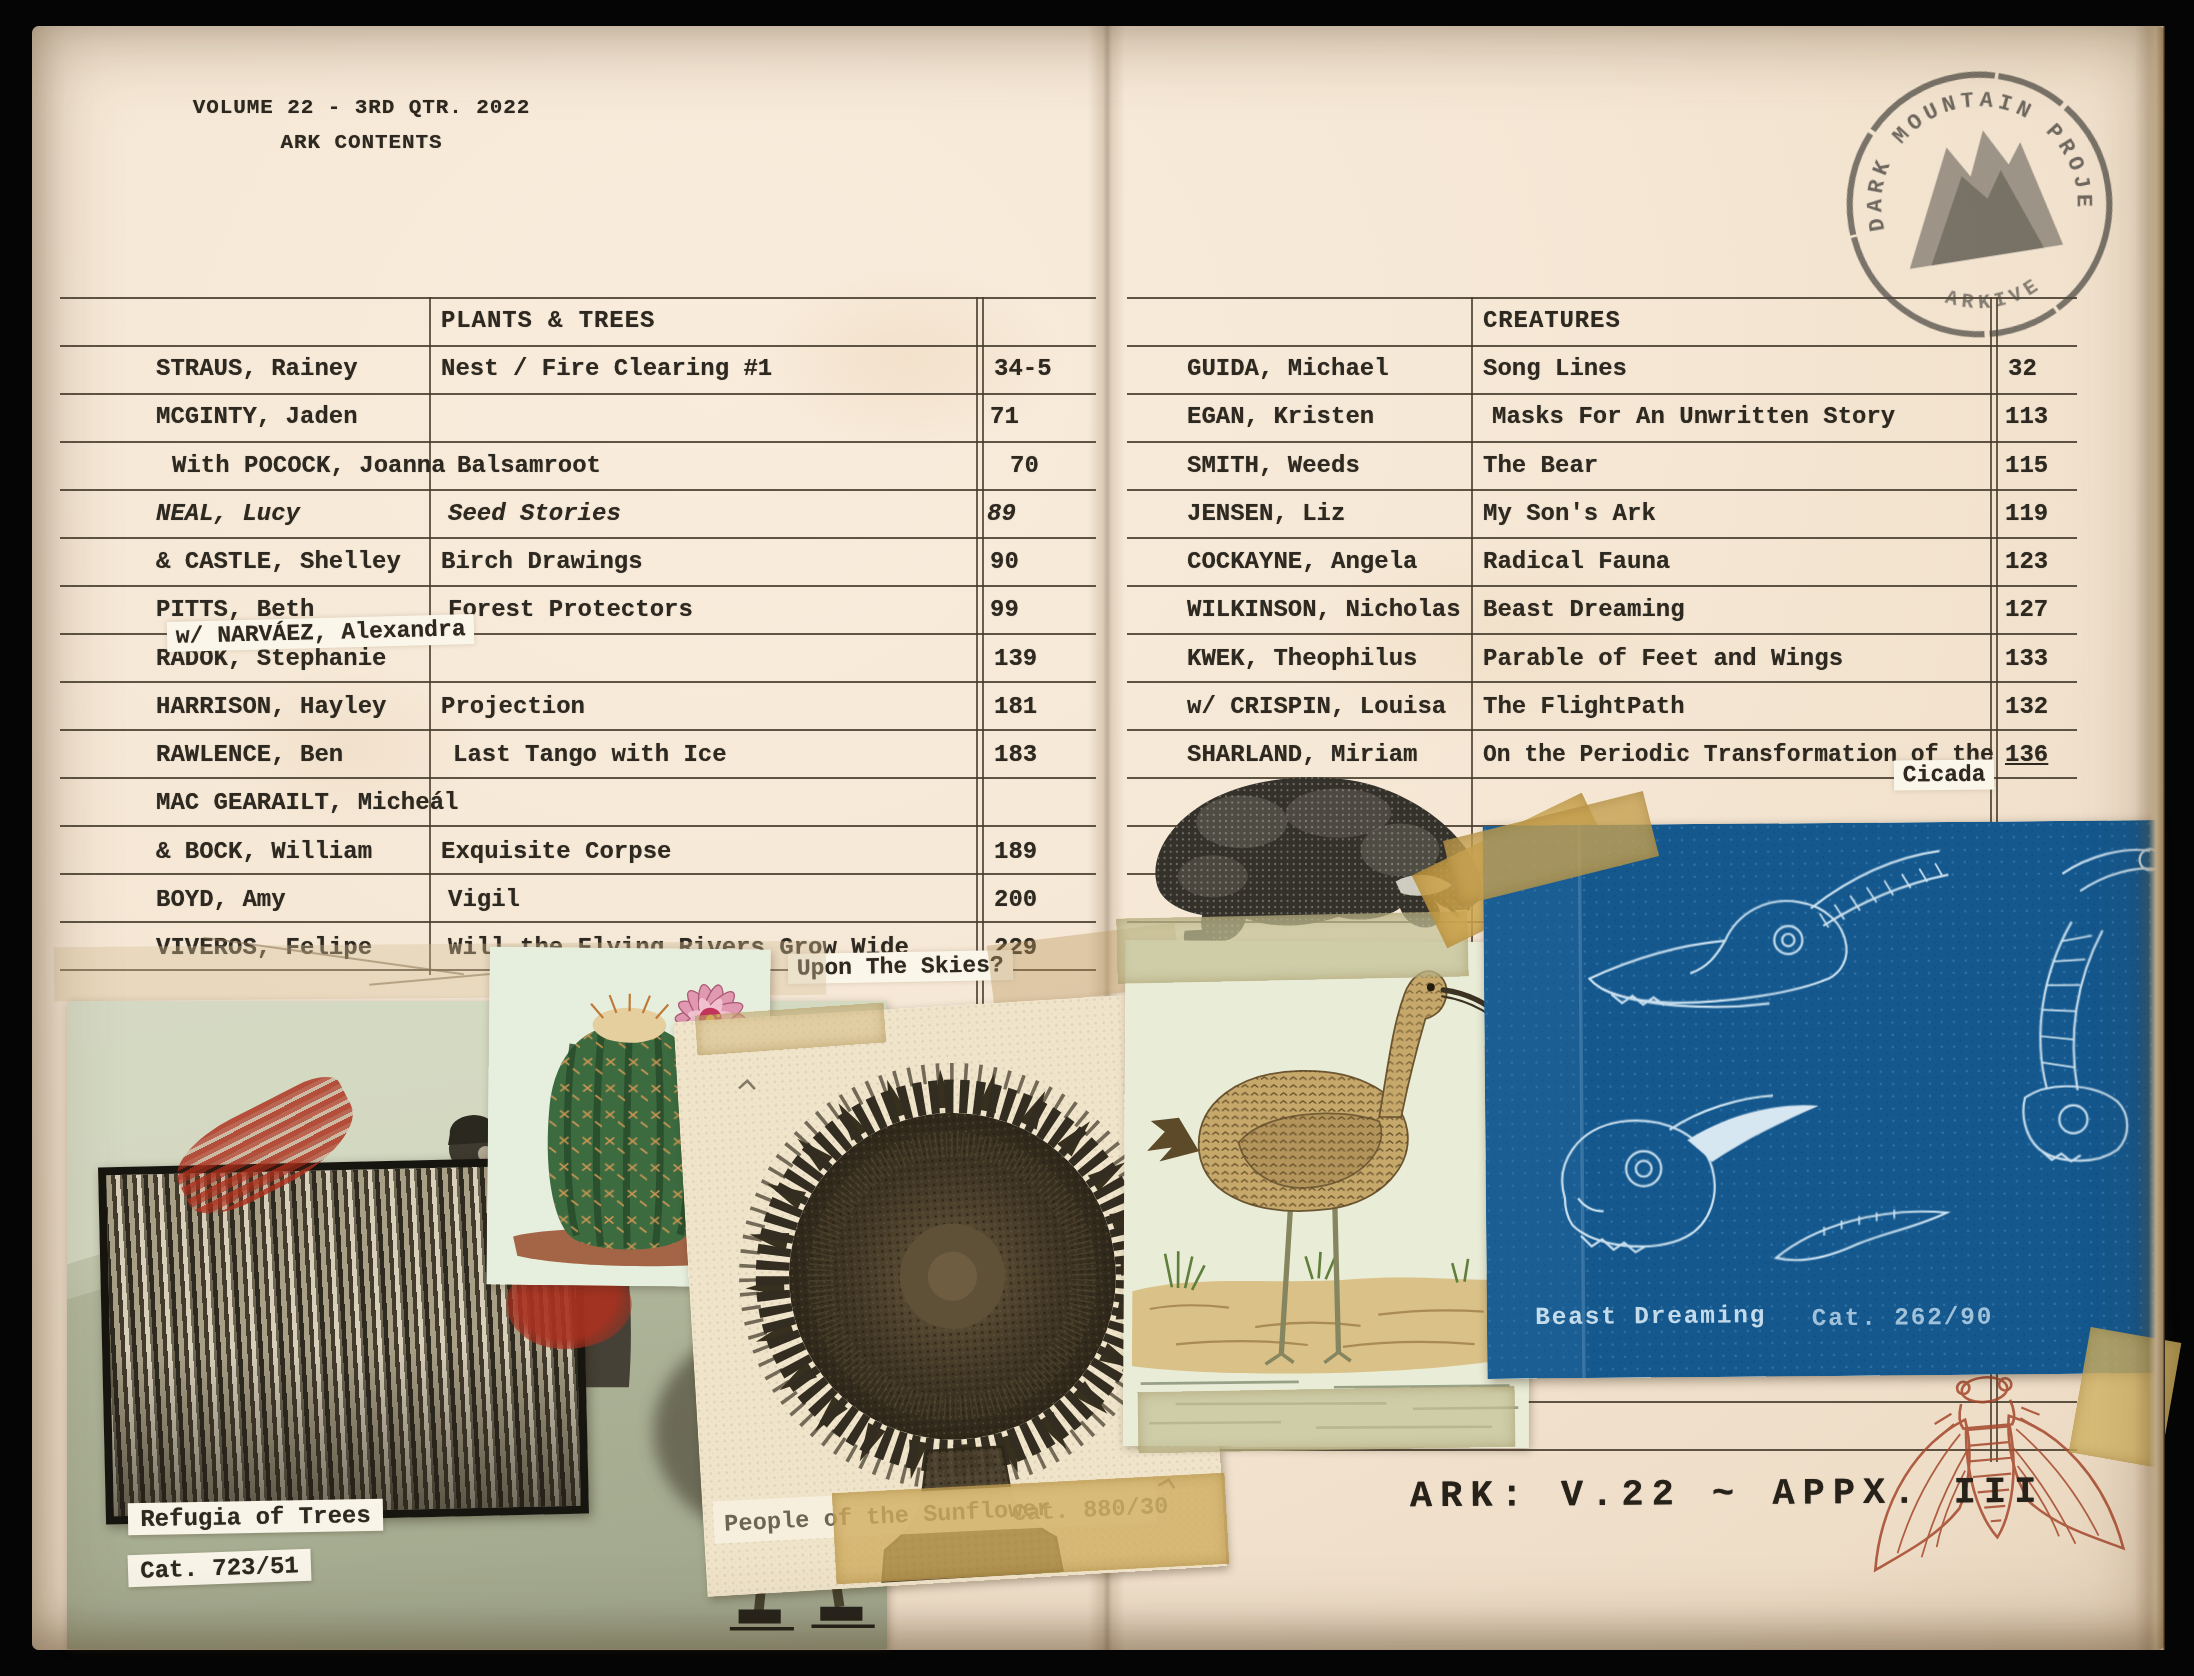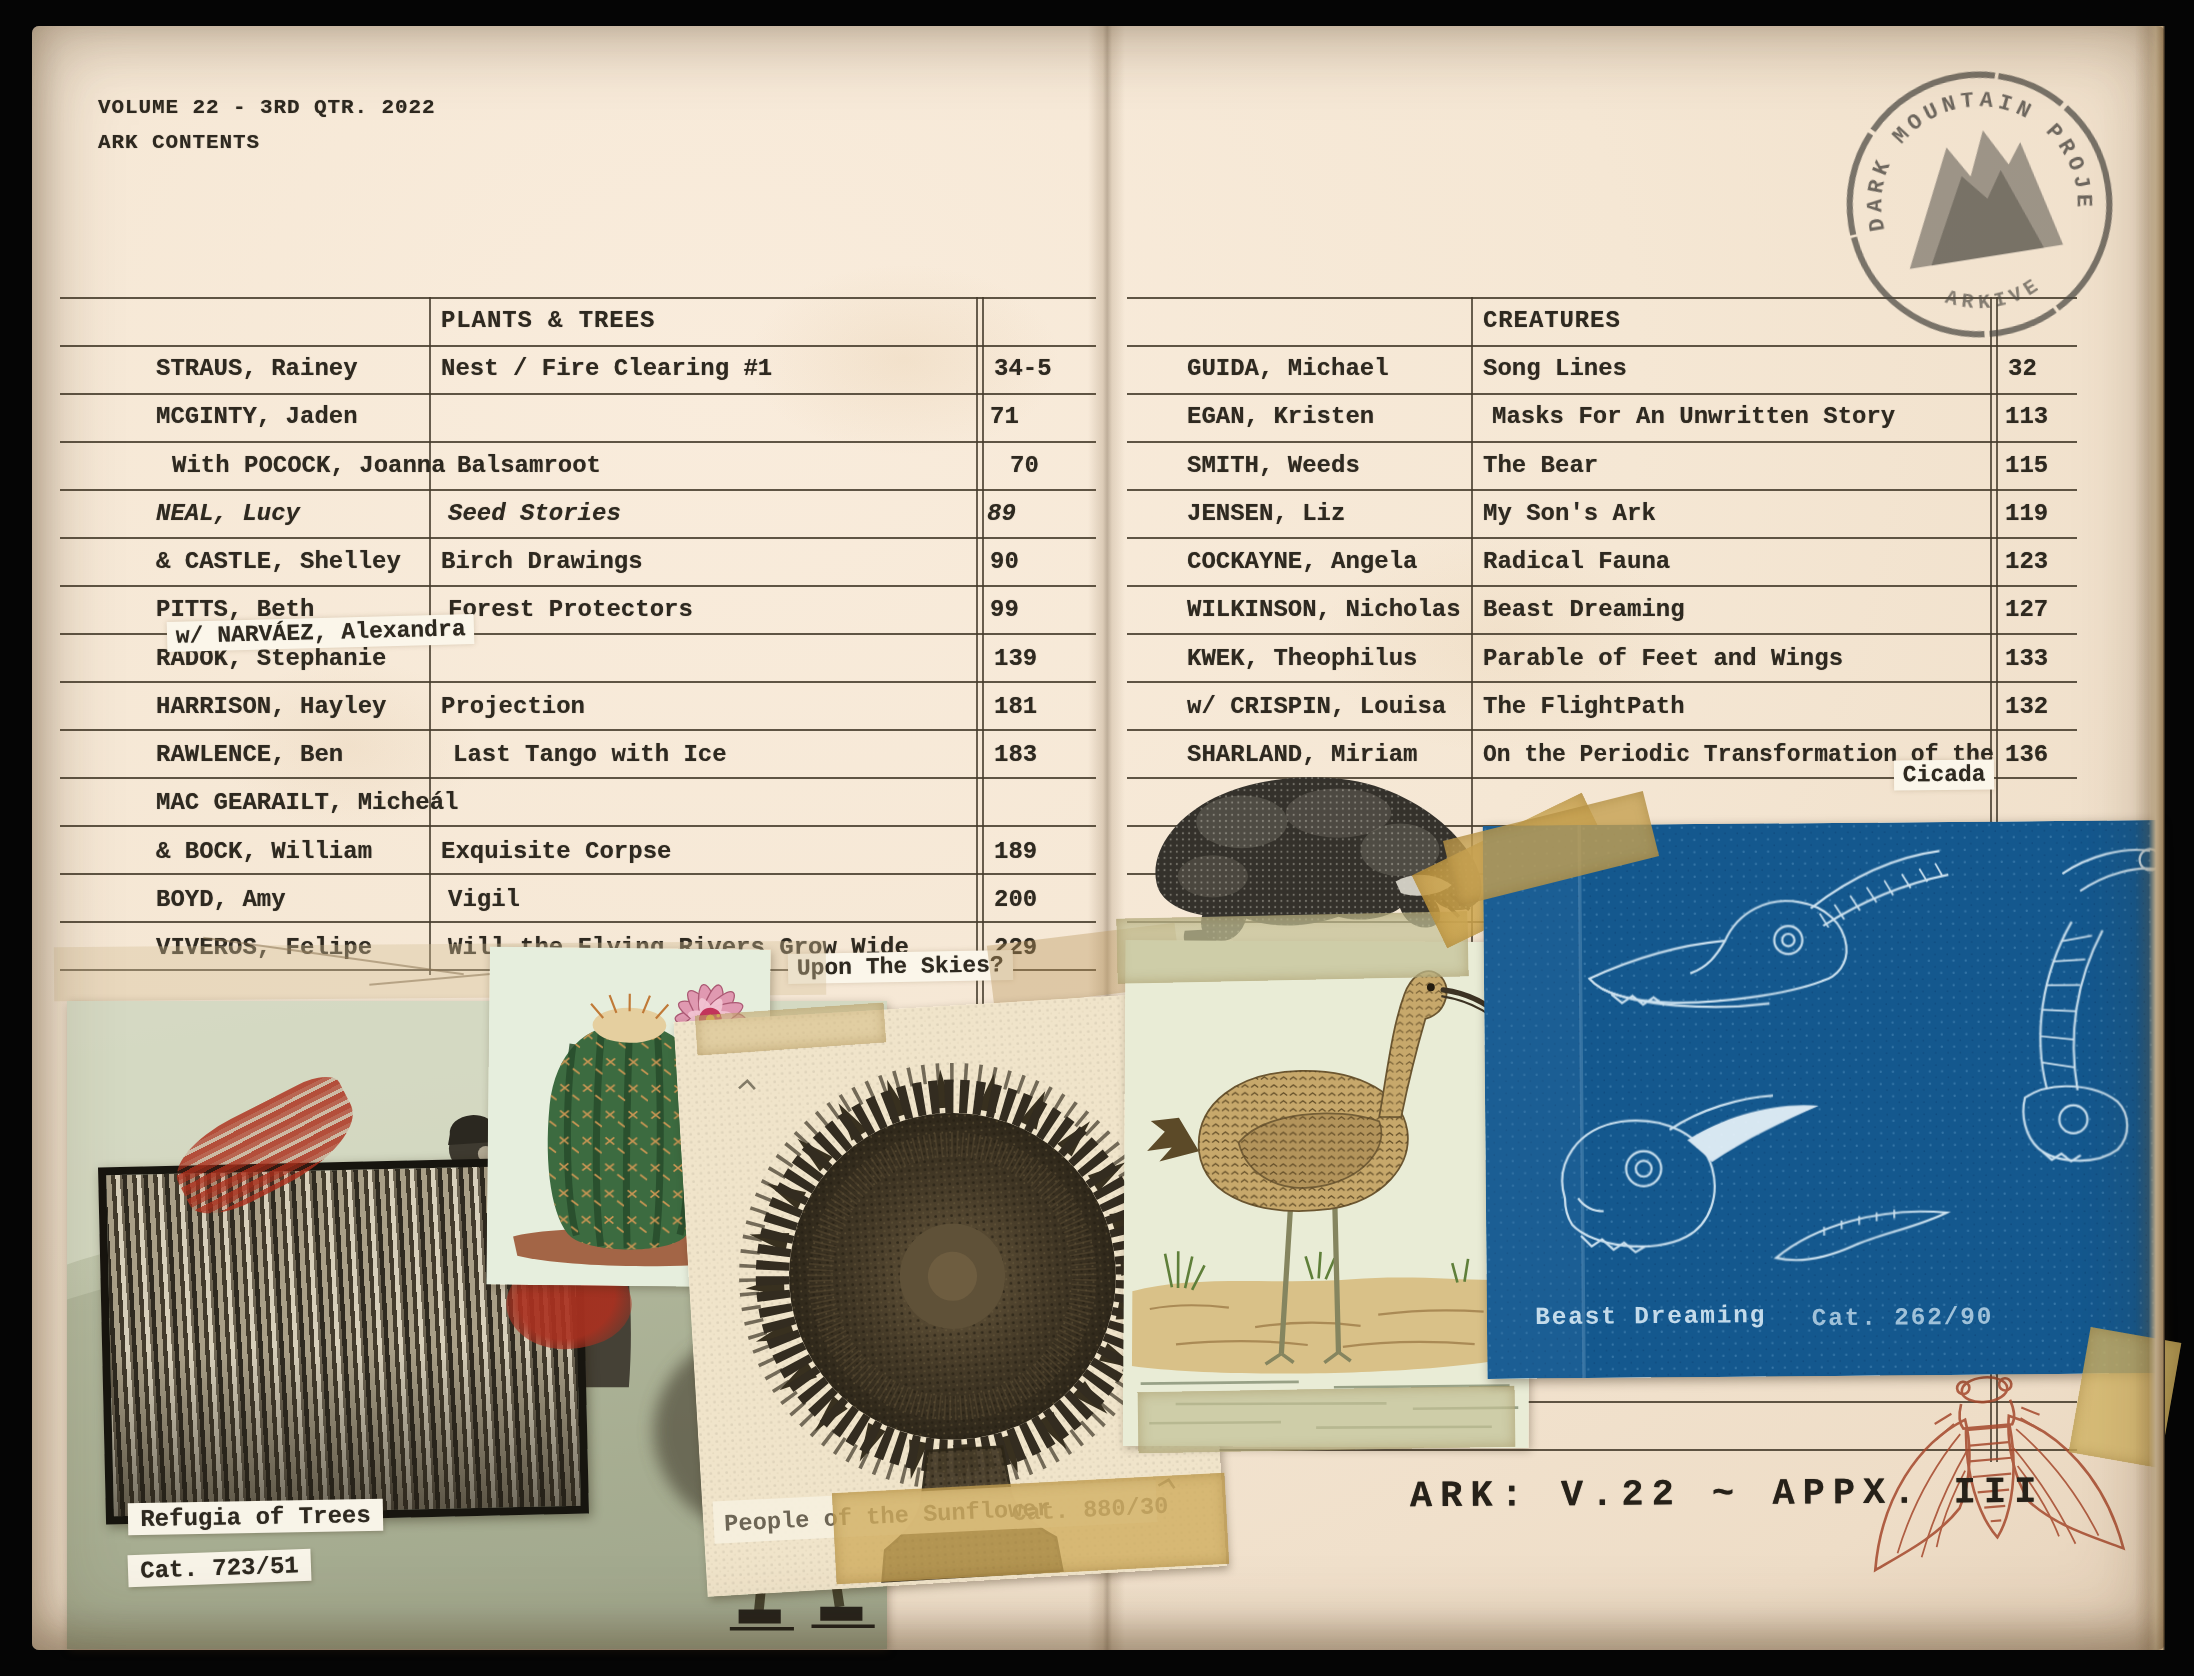--- a/index.html
+++ b/index.html
@@ -14,21 +14,21 @@
     background:linear-gradient(90deg,rgba(100,70,35,0) 0%,rgba(100,70,35,.18) 40%,rgba(70,48,22,.32) 52%,rgba(100,70,35,.15) 65%,rgba(100,70,35,0) 100%);}
   .pageedge{left:2135px;top:26px;width:30px;height:1624px;z-index:24;
     background:linear-gradient(90deg,rgba(150,120,80,0) 0%,rgba(130,100,60,.2) 45%,#dcc8a6 70%,#bda17a 92%,#141210 100%);}
   .hlines{z-index:3;background:repeating-linear-gradient(180deg,rgba(68,58,42,.85) 0 1.8px,rgba(68,58,42,0) 1.8px 48px);}
   .vline{width:1.8px;background:rgba(68,58,42,.8);z-index:3;}
   .tw{color:#2e2920;font-weight:700;white-space:nowrap;text-shadow:0 0 0.9px rgba(46,41,32,.55);}
   .trow{height:48px;line-height:48px;font-size:24px;z-index:5;border-radius:11px;}
   .cell{position:absolute;top:0;}
   .secheader{font-size:24px;line-height:48px;z-index:5;letter-spacing:0.9px;}
   .note{z-index:6;background:#fbf6ea;padding:1.8px 8.8px;font-size:23px;box-shadow:0 0 5.3px rgba(120,95,60,.25);}
-  .title-block{left:98px;top:90px;width:527px;text-align:left;font-size:21px;line-height:35px;letter-spacing:0.9px;z-index:5;}
+  .title-block{left:98px;top:90px;width:527px;text-align:center;font-size:21px;line-height:35px;letter-spacing:0.9px;z-index:5;}
   .tape{z-index:15;box-shadow:inset 0 0 12.3px rgba(120,90,30,.35);}
   .label-strip{z-index:13;background:#f8f4e8;padding:2.6px 12.3px;font-size:24px;box-shadow:0.9px 1.8px 4.4px rgba(60,45,20,.25);}
   .footer-line{z-index:16;font-size:37px;letter-spacing:8px;color:#262119;font-weight:700;white-space:nowrap;
     text-shadow:0 0 0.9px rgba(38,33,25,.6);transform:rotate(-0.4deg);}
   .photo-skaters{left:67px;top:1001px;width:820px;height:648px;z-index:8;
     background:linear-gradient(170deg,#ced2ba 0%,#c0c6ac 35%,#aab195 70%,#9ba28b 100%);
     box-shadow:1.8px 2.6px 8.8px rgba(50,35,15,.35);}
   .photo-forest{left:102px;top:1162px;width:467px;height:341px;z-index:9;border:8px solid #17150f;
     transform:rotate(-1.3deg);box-shadow:2.6px 3.5px 10.5px rgba(40,30,12,.4);
     background:
@@ -170,21 +170,21 @@
     <span class="cell" style="left:2005px">133</span>
   </div>
 <div class="abs tw trow" style="left:0;top:683px;width:2195px;">
     <span class="cell" style="left:1187px">w/ CRISPIN, Louisa</span>
     <span class="cell" style="left:1483px">The FlightPath</span>
     <span class="cell" style="left:2005px">132</span>
   </div>
 <div class="abs tw trow" style="left:0;top:731px;width:1987px;font-size:23px;">
     <span class="cell" style="left:1187px;font-size:24px;">SHARLAND, Miriam</span>
     <span class="cell" style="left:1483px">On the Periodic Transformation of the</span>
-    <span class="cell" style="left:2005px;font-size:24px;">136</span>
+    <span class="cell" style="left:2005px;font-size:24px;text-decoration:underline;">136</span>
   </div>
 
 <div class="abs tw note" style="left:167px;top:618px;transform:rotate(-1.5deg);">w/ NARVÁEZ, Alexandra</div>
 <div class="abs tw note" style="left:788px;top:952px;transform:rotate(-1deg);">Upon The Skies?</div>
 <div class="abs tw note" style="left:1894px;top:760px;transform:rotate(-0.5deg);">Cicada</div>
 
 <svg class="abs" style="left:1826px;top:51px;z-index:6;transform:rotate(-9deg);opacity:.88;" width="307" height="307" viewBox="0 0 350 350">
   <defs>
     <path id="starc" d="M64.7,194.5 A112,112 0 1 1 285.3,194.5" fill="none"></path>
     <path id="sbarc" d="M72.8,234 A118,118 0 0 0 277.2,234" fill="none"></path>

